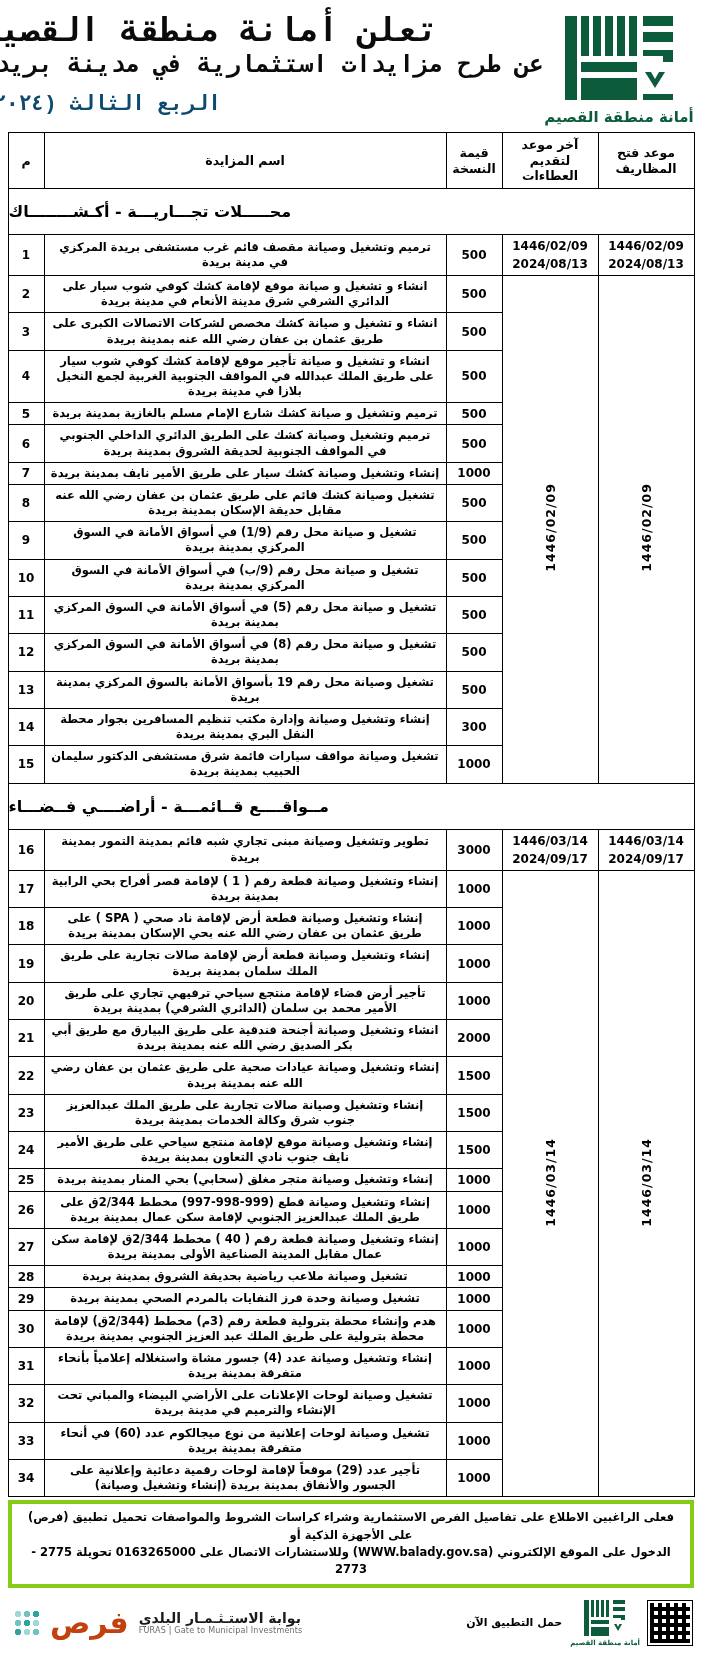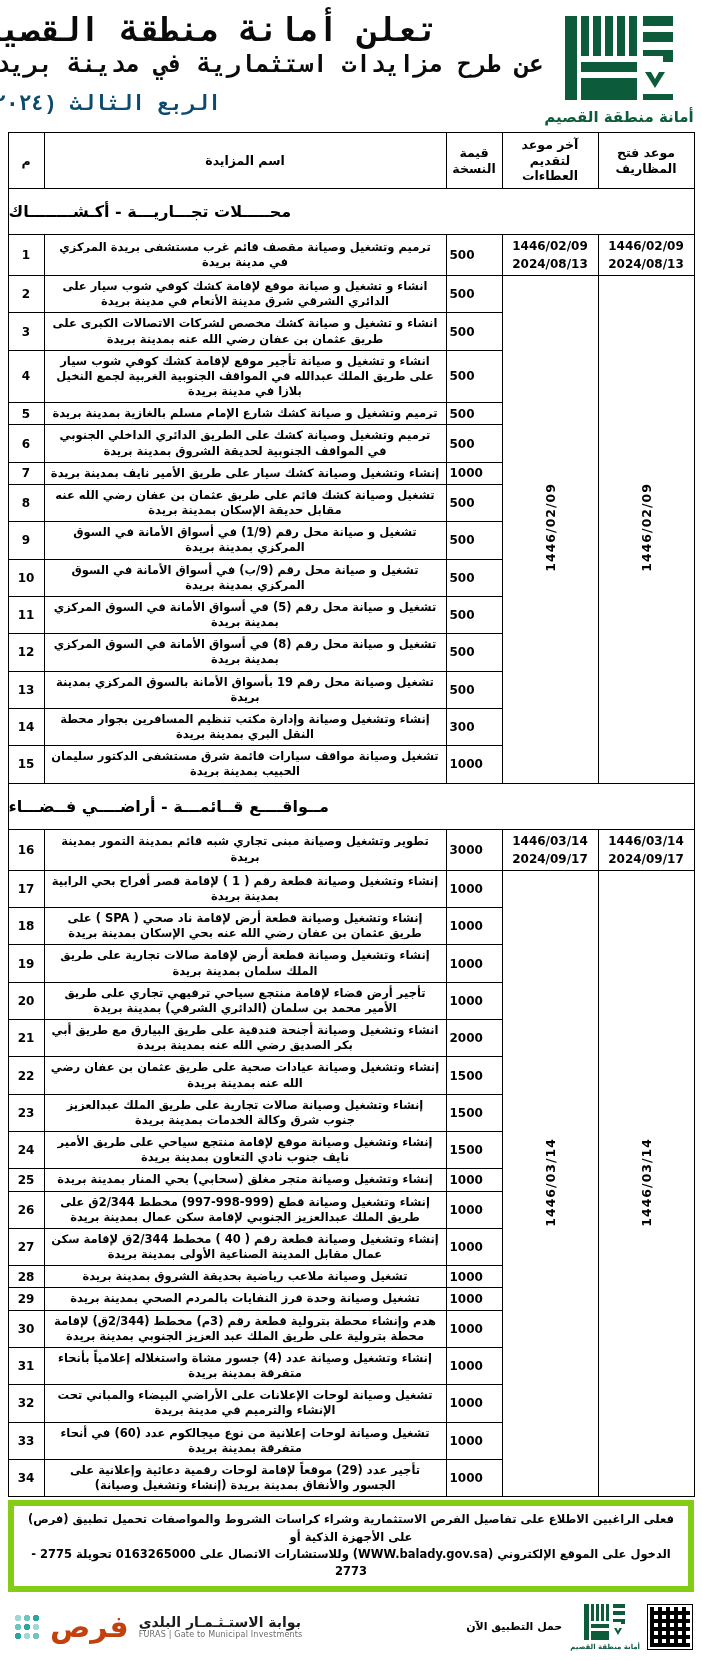--- a/index.html
+++ b/index.html
@@ -125,21 +125,21 @@
     line-height: 1.32;
     font-size: 11.5px;
     padding: 3px 6px;
   }
   td.num {
     text-align: center;
     font-weight: bold;
     font-size: 12px;
   }
   td.price {
-    text-align: left;
+    text-align: center;
     font-weight: bold;
     font-size: 12px;
   }
   td.date {
     text-align: center;
     font-weight: bold;
     font-size: 12px;
     line-height: 1.5;
   }
   td.vert {
@@ -153,21 +153,21 @@
     writing-mode: vertical-rl;
     transform: rotate(180deg);
     white-space: nowrap;
     letter-spacing: 1px;
   }
 
   
   .notice {
     width: 686px;
     margin: 3px auto 0 auto;
-    border: 6px solid #84cc16;
+    border: 4px solid #84cc16;
     padding: 5px 8px 6px 8px;
     text-align: center;
     font-size: 11.5px;
     font-weight: bold;
     line-height: 1.5;
     color: #000;
   }
   .notice .ln { display: block; }
   .notice .url { letter-spacing: 0px; }
 

